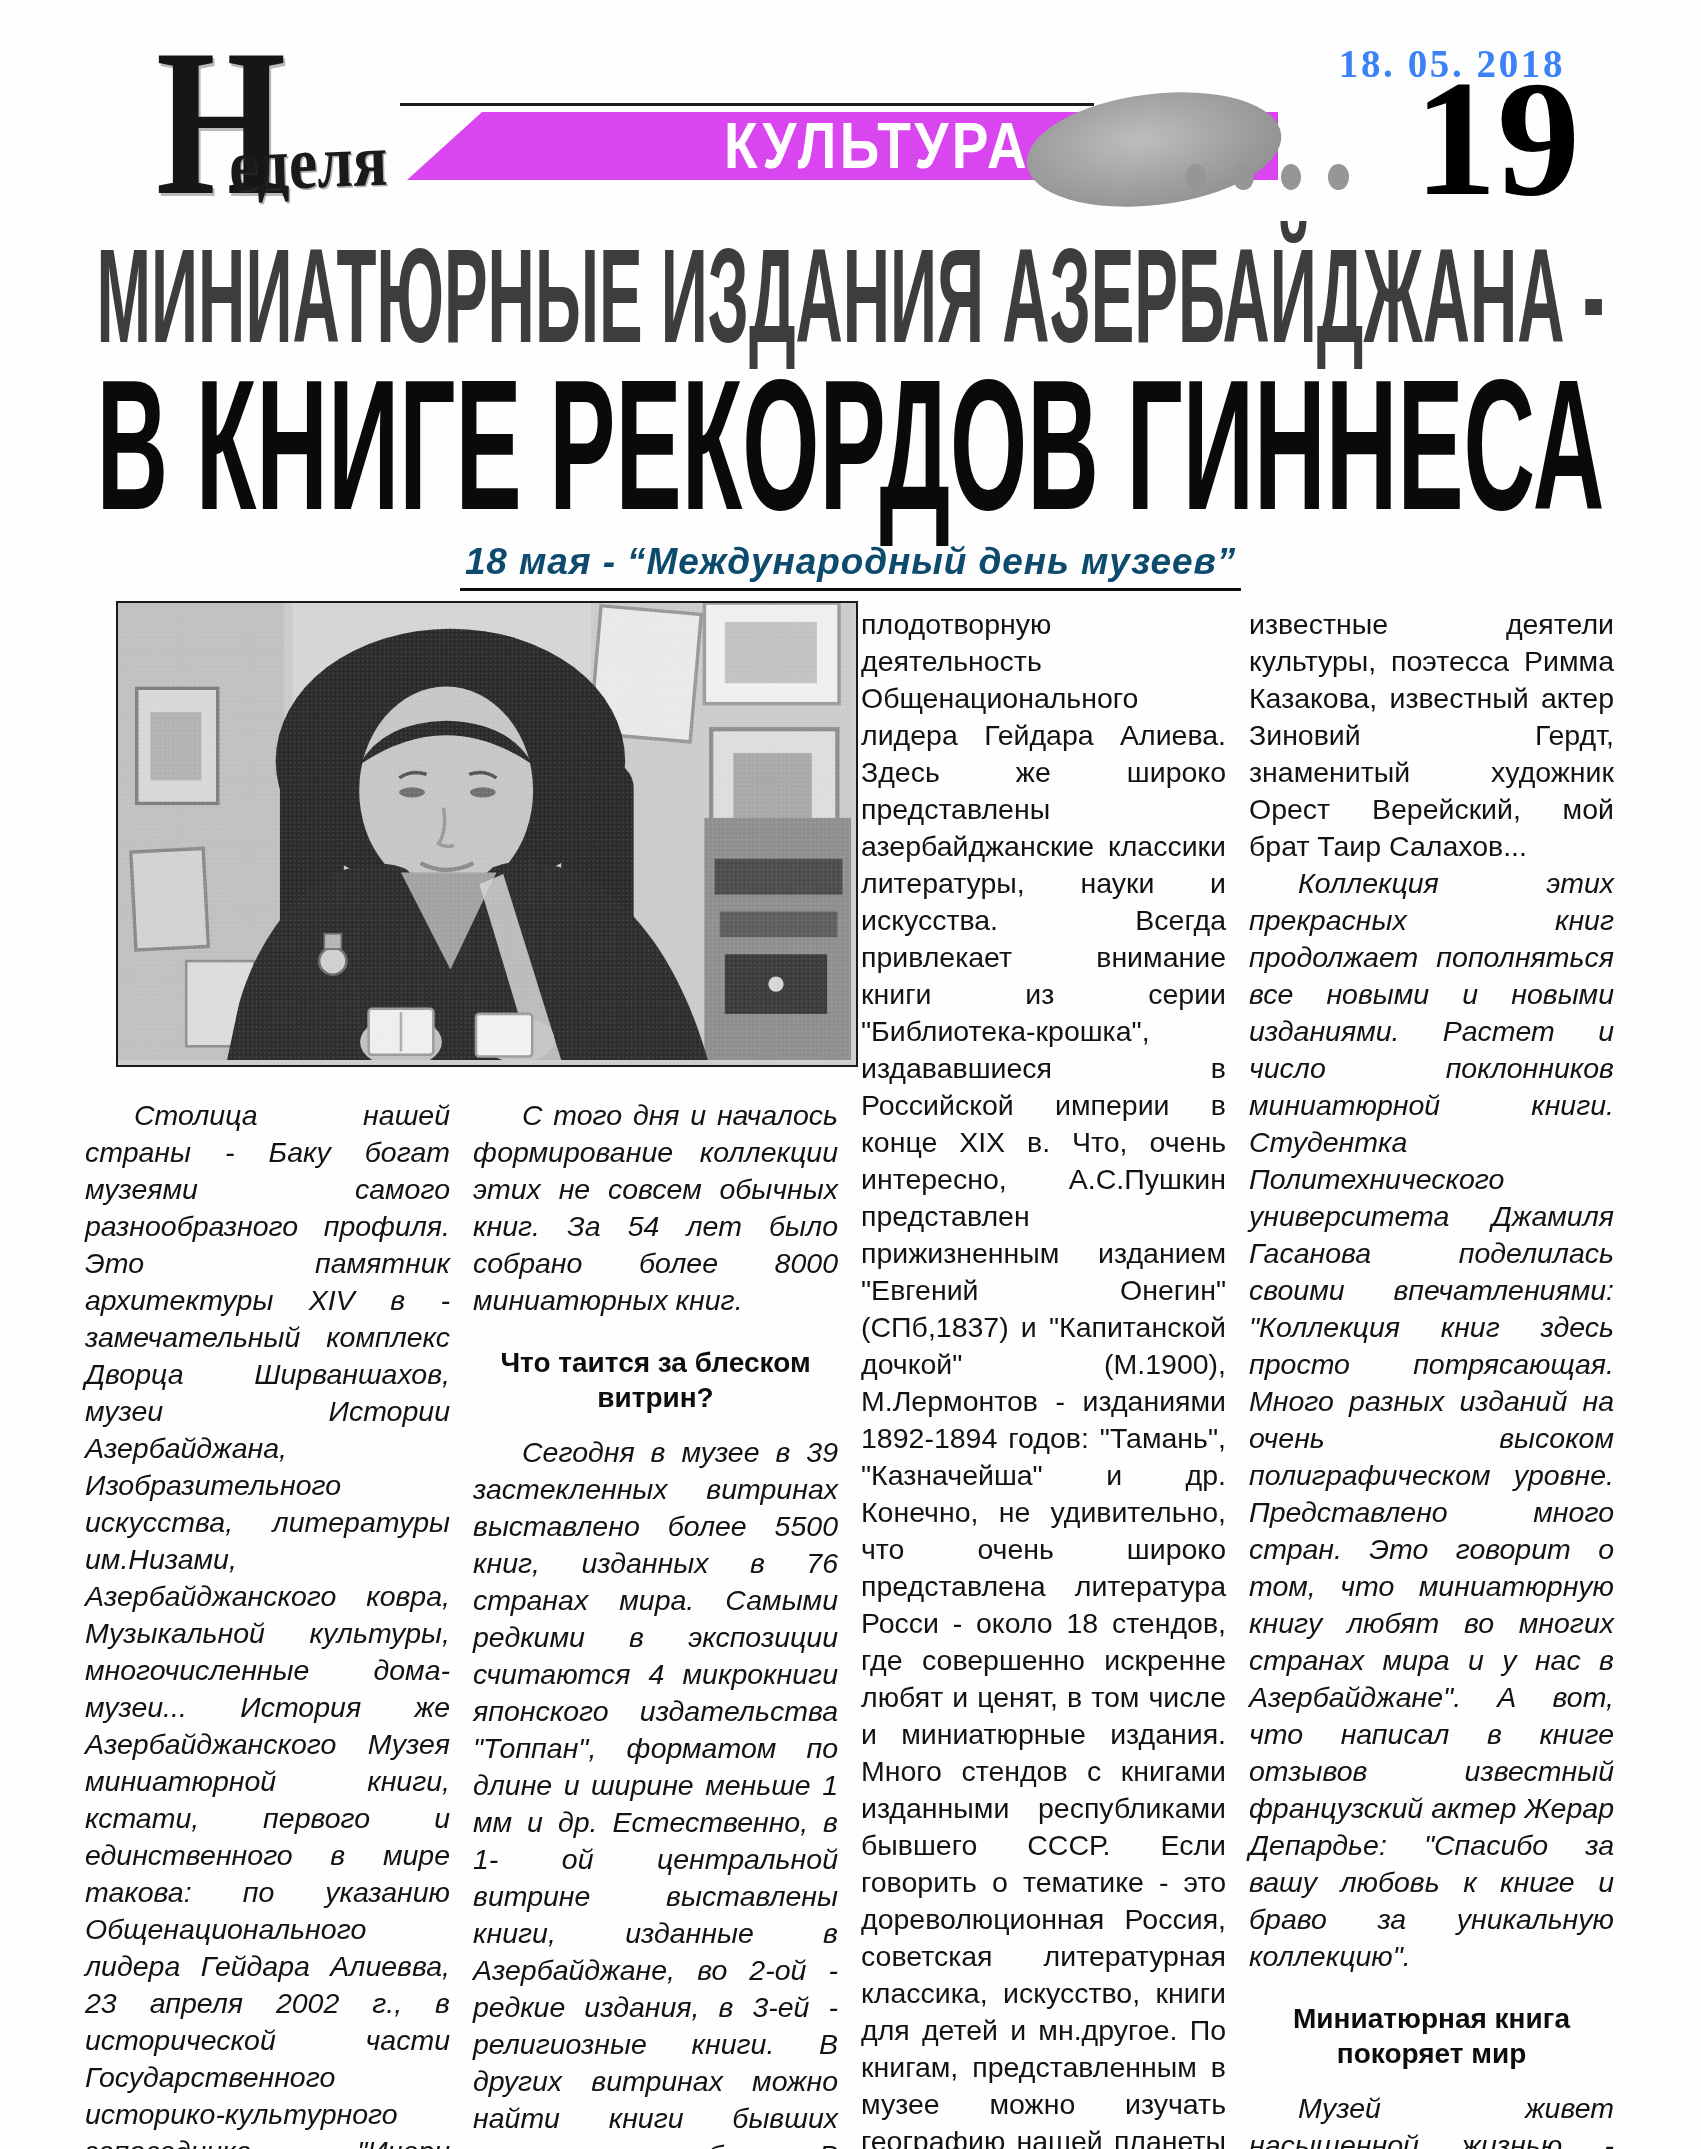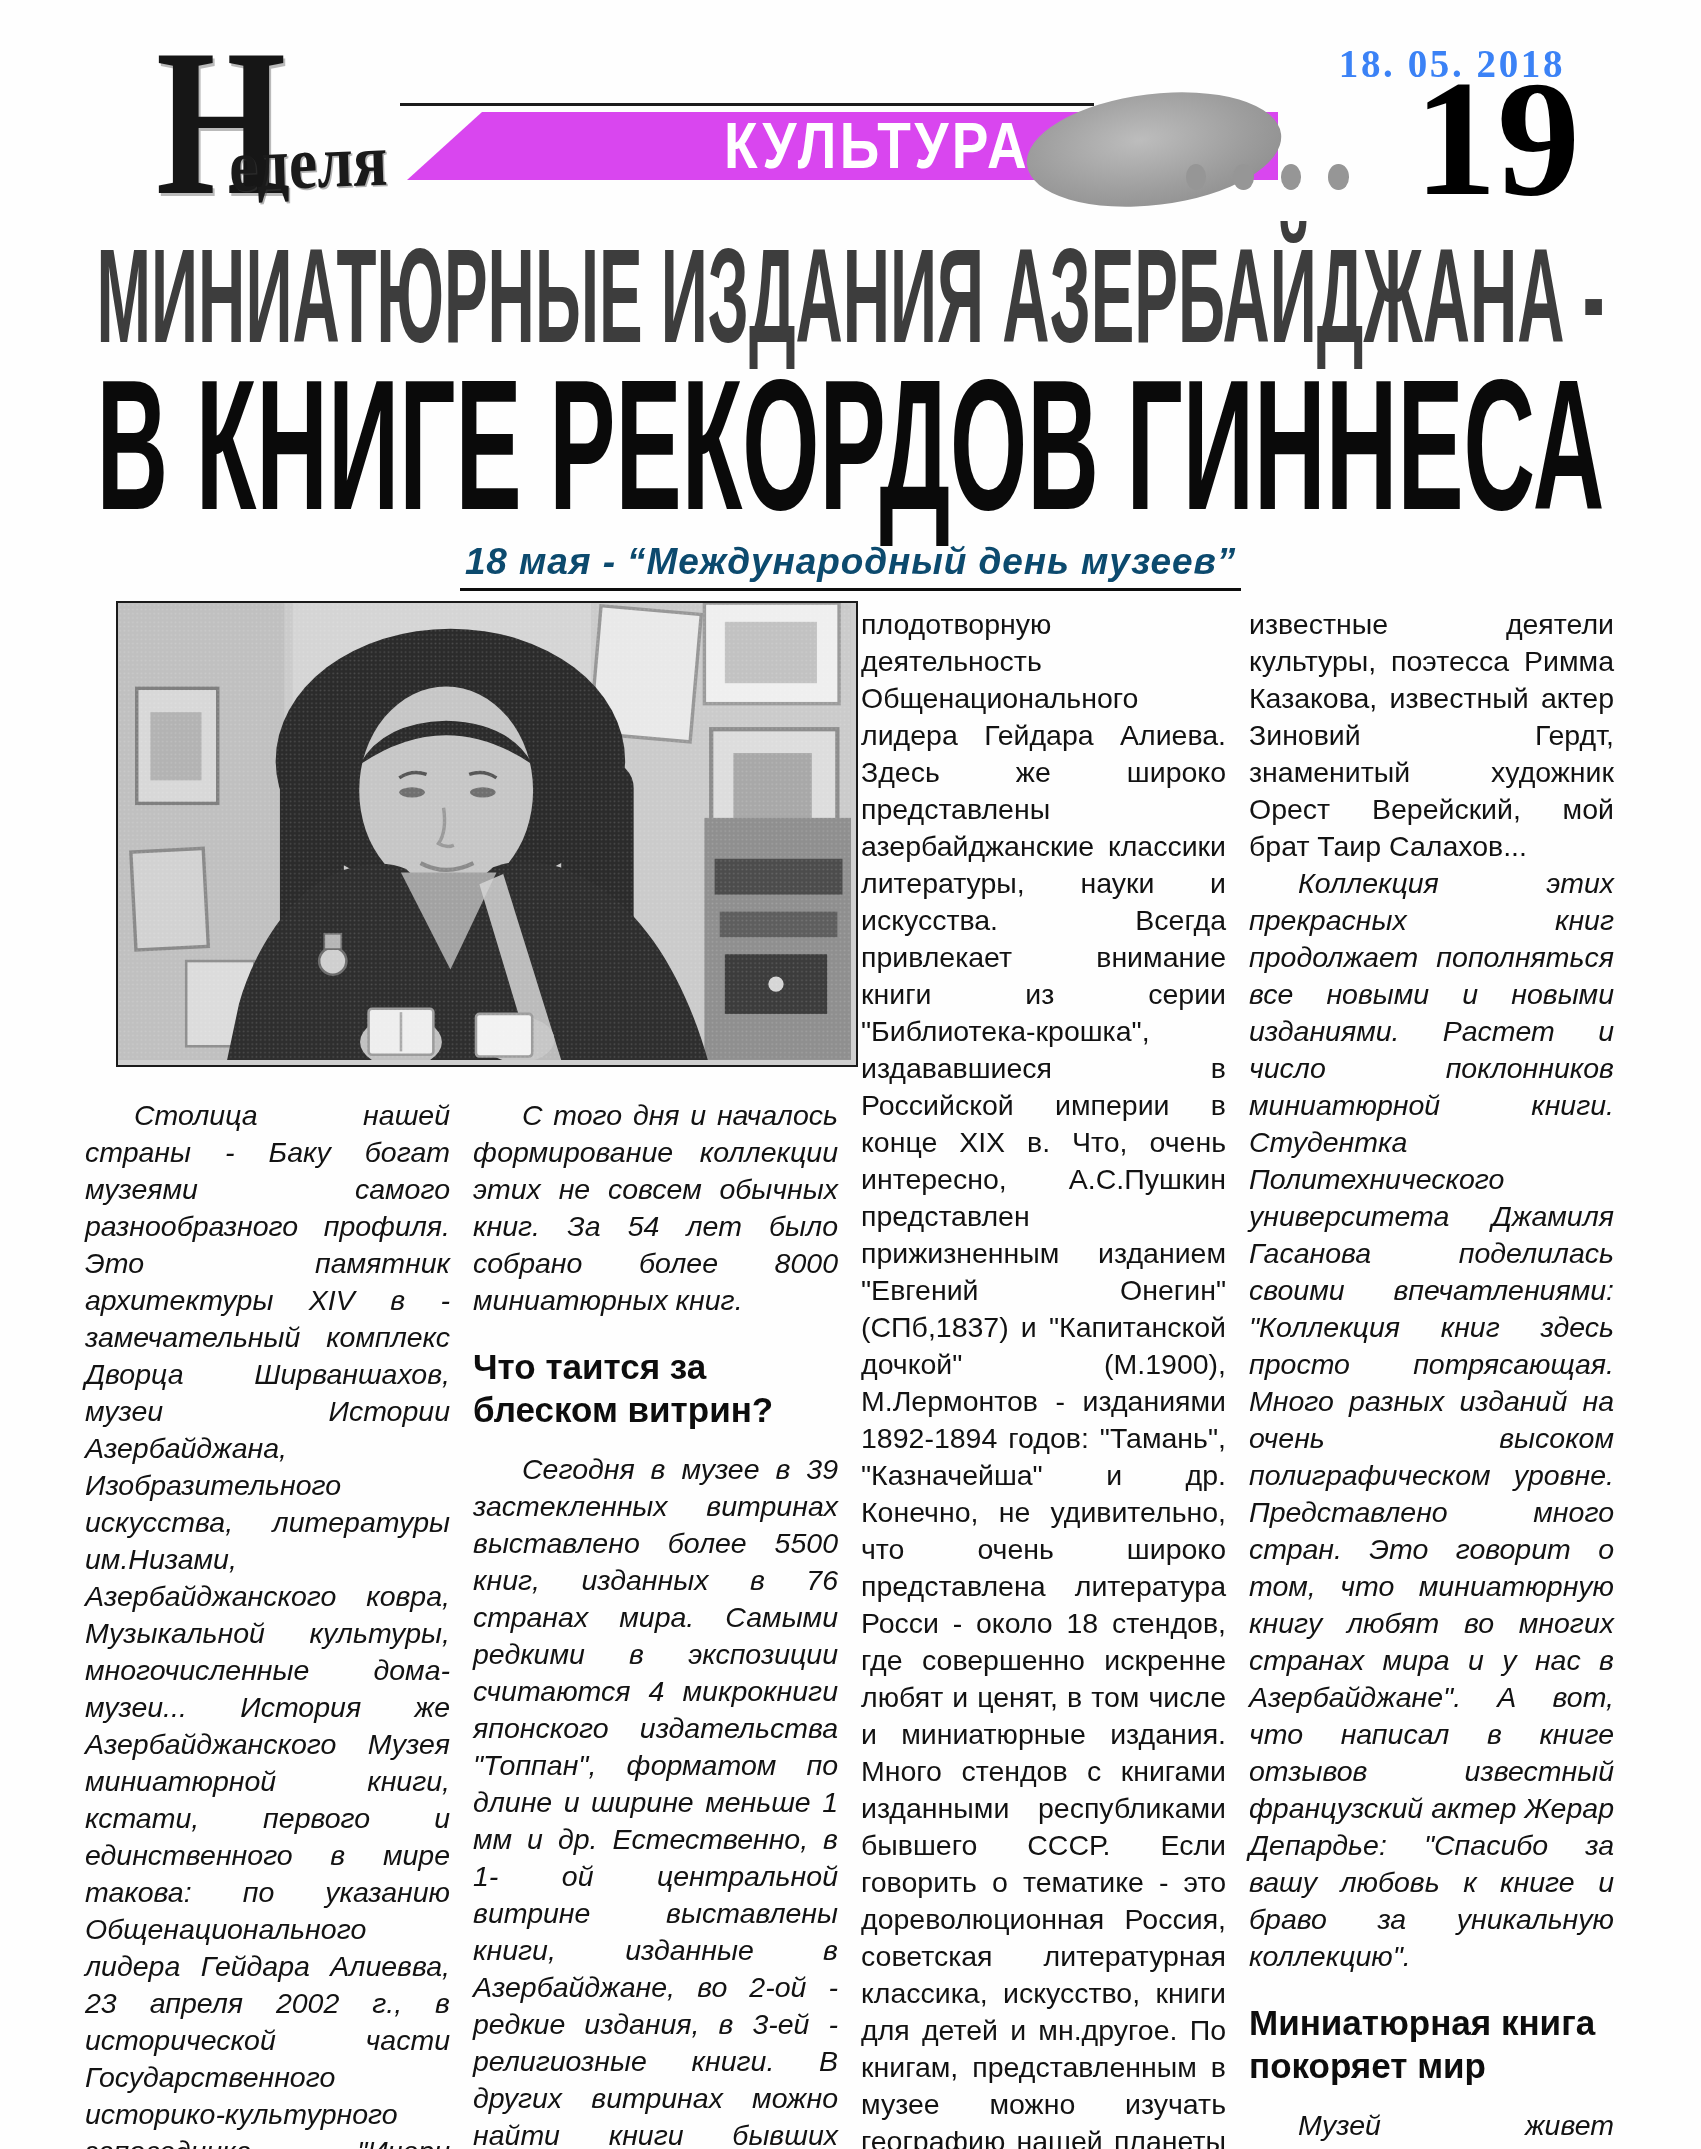--- a/index.html
+++ b/index.html
@@ -67,21 +67,21 @@
     position:absolute; left:116px; top:601px; width:738px; height:462px;
     margin:0; border:2.6px solid #1a1a1a; background:#cfcfcf;
   }
   
   .columns { position:absolute; left:85px; top:606px; width:1531px; display:flex; gap:23px; }
   .col { width:365px; font-size:28.5px; line-height:37px; text-align:justify; }
   .col.under-photo { padding-top:491px; }
   .para { margin:0; }
   .para.indent { text-indent:49px;font-style:italic; }
   .col-heading {
-    font-size:35px; font-weight:700; text-align:left; line-height:1.25;
+    font-size:28px; font-weight:700; text-align:center; line-height:1.25;
     margin:25.6px 0 19px; color:#0d0d0d;
   }
 </style>
 </head>
 <body>
 
 <div class="page">
 
   <header>
     <span class="logo-h">Н</span>

